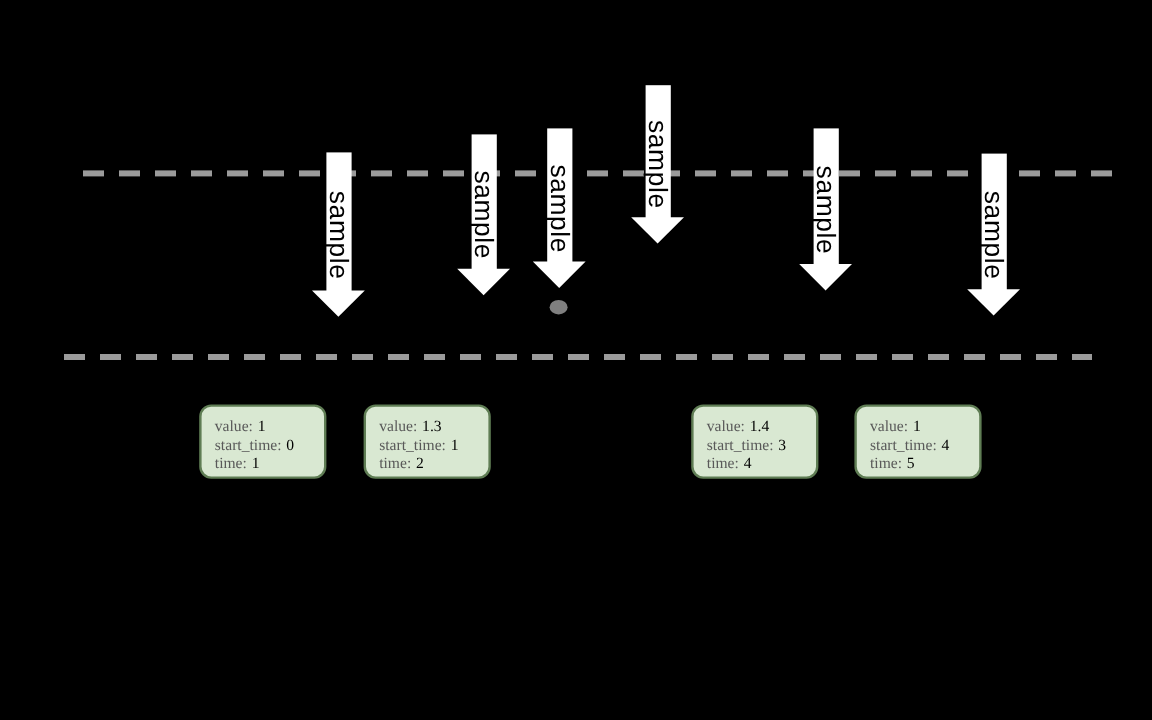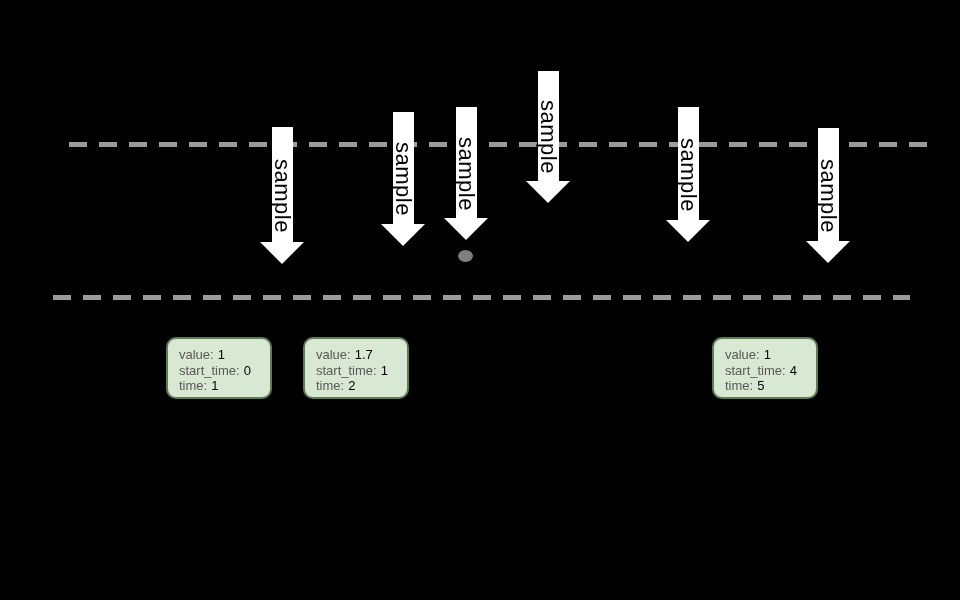--- a/index.html
+++ b/index.html
@@ -81,20 +81,21 @@
     position: absolute;
     top: 337px;
     width: 106px;
     height: 62px;
     box-sizing: border-box;
     background: #d9e8d2;
     border: 2px solid #5f7d54;
     border-radius: 10px;
     padding: 8px 6px 0 11px;
     z-index: 2;
+    font-family: Liberation Serif, serif;
   }
   .sample-box .line {
     font-size: 13px;
     line-height: 15.5px;
     white-space: nowrap;
   }
   .sample-box .k { color: #595959; }
   .sample-box .v { color: #000000; margin-left: 4px; }
 </style>
 </head>
@@ -143,26 +144,31 @@
 
   <div class="dot"></div>
 
   <div class="sample-box" style="left:166px">
     <div class="line"><span class="k">value:</span><span class="v">1</span></div>
     <div class="line"><span class="k">start_time:</span><span class="v">0</span></div>
     <div class="line"><span class="k">time:</span><span class="v">1</span></div>
   </div>
 
   <div class="sample-box" style="left:303px">
-    <div class="line"><span class="k">value:</span><span class="v">1.7</span></div>
+    <div class="line"><span class="k">value:</span><span class="v">1.3</span></div>
     <div class="line"><span class="k">start_time:</span><span class="v">1</span></div>
     <div class="line"><span class="k">time:</span><span class="v">2</span></div>
   </div>
 
 
+  <div class="sample-box" style="left:576px">
+    <div class="line"><span class="k">value:</span><span class="v">1.4</span></div>
+    <div class="line"><span class="k">start_time:</span><span class="v">3</span></div>
+    <div class="line"><span class="k">time:</span><span class="v">4</span></div>
+  </div>
 
   <div class="sample-box" style="left:712px">
     <div class="line"><span class="k">value:</span><span class="v">1</span></div>
     <div class="line"><span class="k">start_time:</span><span class="v">4</span></div>
     <div class="line"><span class="k">time:</span><span class="v">5</span></div>
   </div>
 
 </div>
 
 </body></html>

